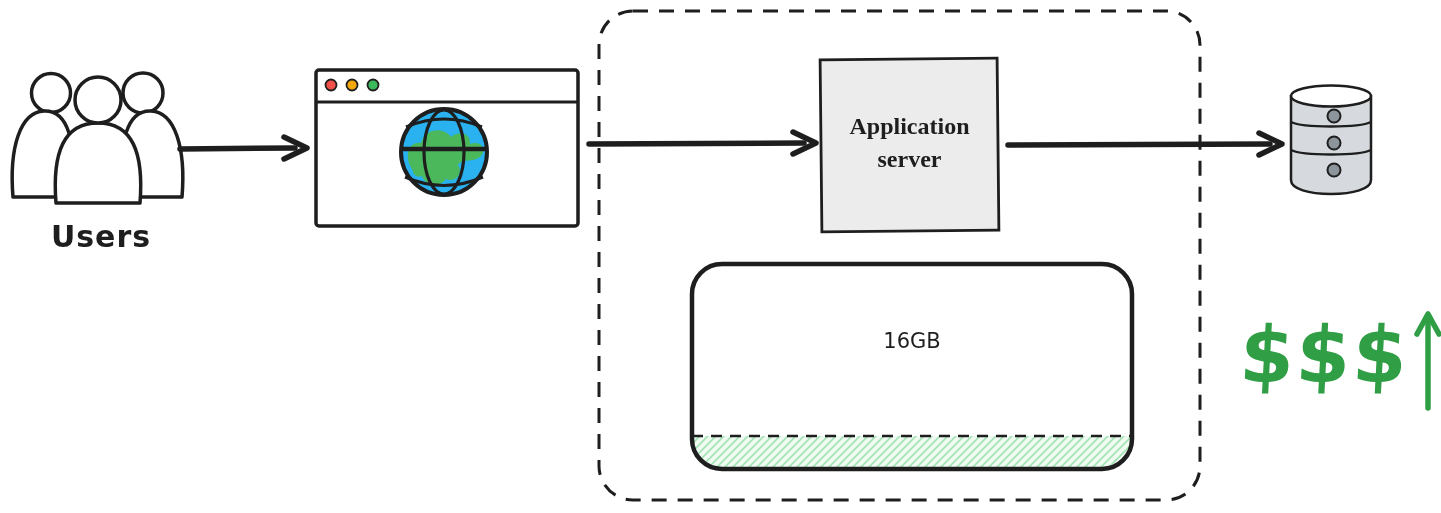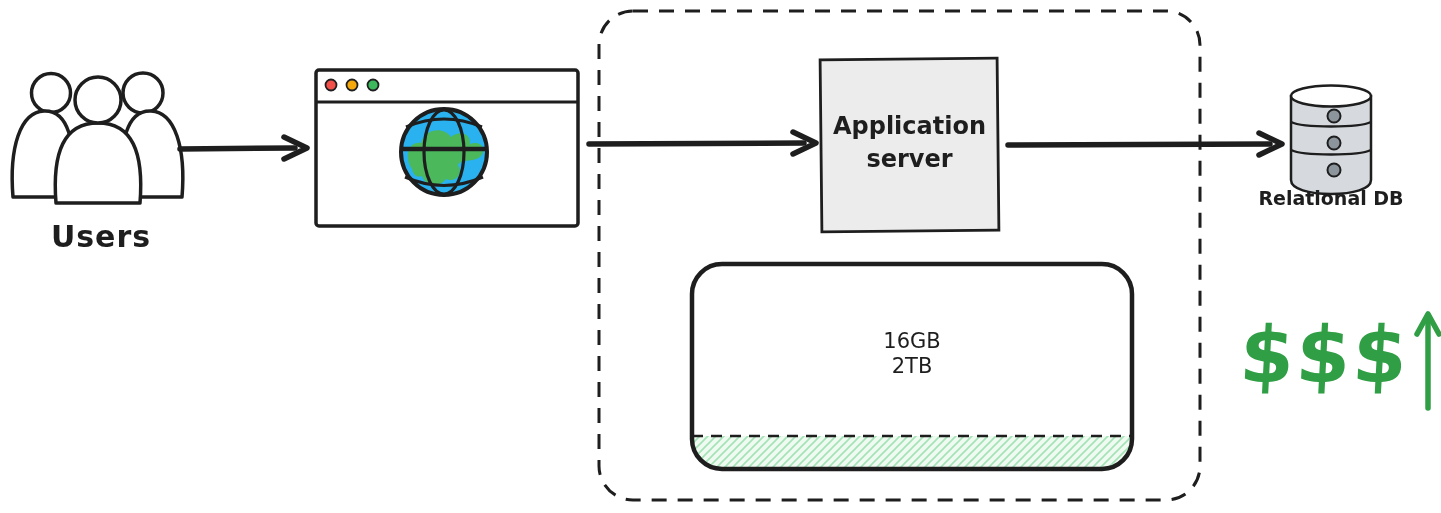--- a/index.html
+++ b/index.html
@@ -19,21 +19,21 @@
   }
   html,body{margin:0;padding:0;}
   body{
     width:1441px;height:513px;position:relative;background:#ffffff;overflow:hidden;
     font-family:"DejaVu Sans","Liberation Sans",sans-serif;color:var(--ink);
   }
   .stage{position:absolute;left:0;top:0;width:1441px;height:513px;}
   svg.layer{position:absolute;left:0;top:0;}
   .t{position:absolute;color:var(--ink);}
   .users-label{left:25px;top:219px;width:152px;text-align:center;font-size:30px;font-weight:700;letter-spacing:1px;}
-  .appsrv-label{left:821px;top:110px;width:177px;text-align:center;font-size:24px;line-height:33px;font-weight:600;}
+  .appsrv-label{left:821px;top:110px;width:177px;text-align:center;font-size:24px;line-height:33px;font-weight:600;font-family:Liberation Serif, serif;}
   .db-label{left:1251px;top:187px;width:160px;text-align:center;font-size:19px;font-weight:600;white-space:nowrap;}
   .specs{left:692px;top:329px;width:440px;text-align:center;font-size:21px;line-height:25px;font-weight:400;}
   .util-label{left:692px;top:439px;width:440px;text-align:center;font-size:20px;font-weight:600;}
   .cost-label{left:1240px;top:310px;width:170px;font-size:78px;font-weight:700;color:var(--accent-green);letter-spacing:2px;transform:skewX(-3deg);}
 </style>
 </head>
 <body>
 
 <div class="stage">
 
@@ -114,23 +114,21 @@
     <g fill="none" style="stroke:var(--accent-green)" stroke-width="5.5" stroke-linecap="round" stroke-linejoin="round">
       <path d="M 1428,408 L 1428,320"></path>
       <path d="M 1417,334 L 1428,314 L 1439,334"></path>
     </g>
   </svg>
 
   <div class="t users-label">Users</div>
 
   <div class="t appsrv-label">Application server</div>
 
-  <div class="t db-label">Relational DB</div>
 
   <div class="t specs">
     <div>16GB</div>
-    <div>2TB</div>
   </div>
 
 
   <div class="t cost-label">$$$</div>
 
 </div>
 
 </body></html>

